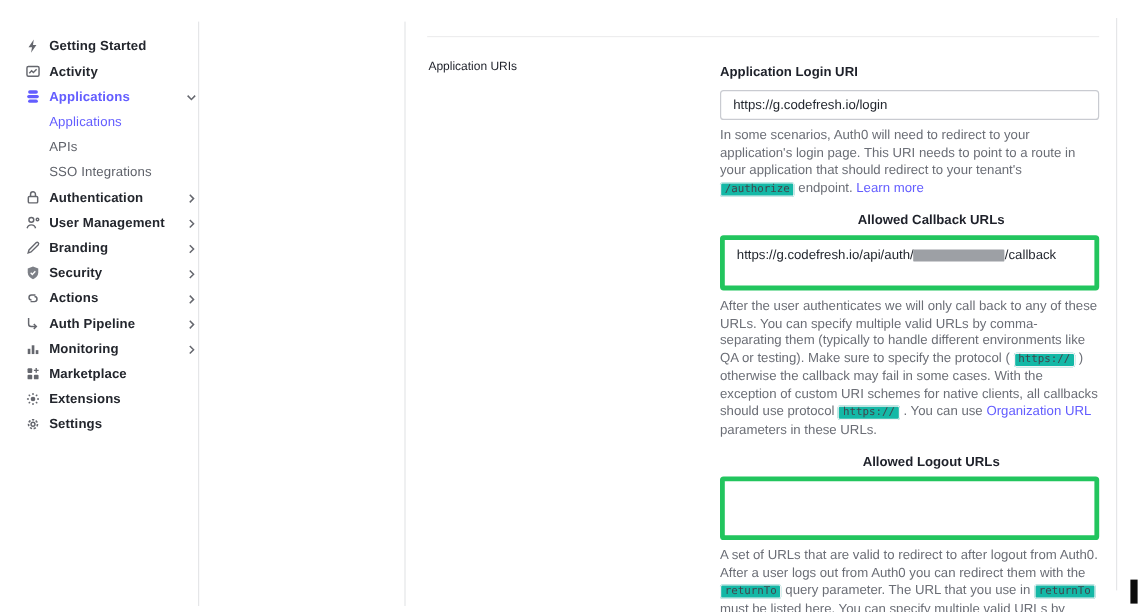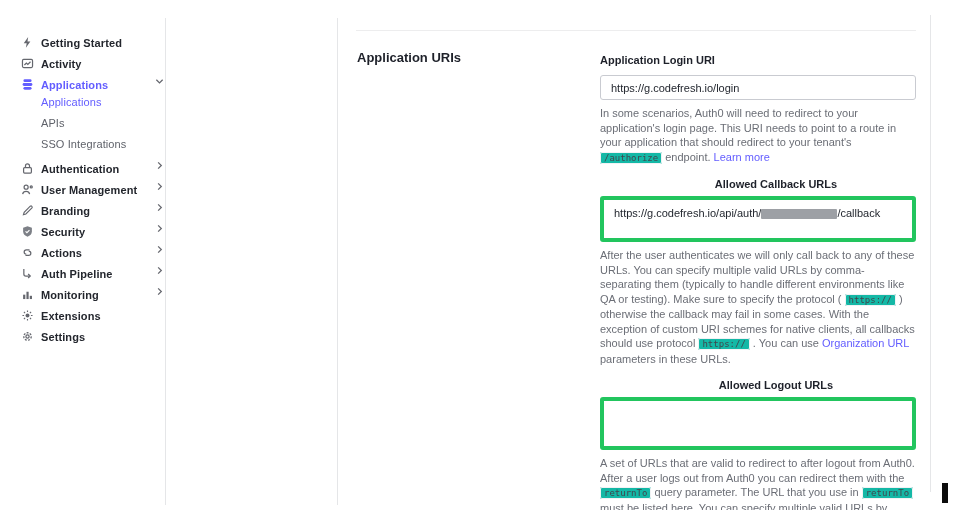--- a/index.html
+++ b/index.html
@@ -9,31 +9,31 @@
 
   
   .vline { position:absolute; width:1px; background:#e5e6e8; }
   .vline.l1 { left:165px; top:18px; height:487px; }
   .vline.l2 { left:337px; top:18px; height:487px; }
   .vline.l3 { left:930px; top:15px; height:477px; }
   .hline { position:absolute; left:356px; top:30px; width:560px; height:1px; background:#ededee; }
 
   
   .sidebar { position:absolute; left:20px; top:28px; width:128px; }
-  .nav-item { position:relative; display:flex; align-items:flex-end; height:21px; cursor:pointer; }
+  .nav-item { position:relative; display:flex; align-items:center; height:21px; cursor:pointer; }
   .nav-icon { width:14px; height:14px; display:inline-flex; align-items:center; justify-content:center; flex:0 0 14px; }
   .nav-label { margin-left:7px; font-size:11px; font-weight:700; color:#23262d; letter-spacing:.1px; white-space:nowrap; }
   .nav-item.active .nav-label { color:#635dff; }
   .nav-chevron { position:absolute; right:-16px; top:7px; width:9px; height:9px; display:inline-flex; }
   .nav-sub { position:relative; display:flex; align-items:center; height:21px; padding-left:21px; cursor:pointer; }
   .nav-sub .nav-label { margin-left:0; font-weight:400; color:#5f626a; }
   .nav-sub.active .nav-label { color:#635dff; }
 
   
-  .section-title { position:absolute; left:357px; top:50px; font-size:13px; font-weight:700; color:#1e212a; }
+  .section-title { position:absolute; left:357px; top:50px; font-size:10px; font-weight:400; color:#1e212a; }
   .form-col { position:absolute; left:600px; top:50px; width:316px; }
   .field-label { font-size:11px; font-weight:700; color:#1e212a;text-align:center; }
   .text-input { display:block; width:316px; height:25px; margin-top:7px; border:1px solid #c9cbd1; border-radius:3px;
     padding:0 10px; font-family:"Liberation Sans", sans-serif; font-size:11px; color:#23272f; background:#fff; outline:none; }
   .text-area-box { display:block; width:316px; margin-top:6px; border:4px solid #22c55e; border-radius:3px;
     padding:7px 10px; font-family:"Liberation Sans", sans-serif; font-size:11px; color:#23272f; background:#fff; }
   .text-area-box.cb { height:46px; }
   textarea.text-area-box { height:53px; resize:none; outline:none; }
   .help { margin-top:6px; font-size:11px; line-height:14.5px; color:#6b6e76; }
   .help + .field-label, .spacer-label { margin-top:13px;margin-left:36px; }
@@ -203,20 +203,31 @@
           </svg>
       </span>
       <span class="nav-label">Monitoring</span>
       <span class="nav-chevron">
         <svg width="9" height="9" viewBox="0 0 10 10" fill="none" stroke="#65676e" stroke-width="1.4">
             <path d="M3.5 1.5L7 5 3.5 8.5"></path>
           </svg>
       </span>
     </div>
 
+    <div class="nav-item">
+      <span class="nav-icon">
+        <svg width="13" height="13" viewBox="0 0 16 16">
+            <rect x="2.4" y="2.4" width="4.8" height="4.8" rx="1" fill="#65676e"></rect>
+            <rect x="2.4" y="8.9" width="4.8" height="4.8" rx="1" fill="#65676e"></rect>
+            <rect x="8.9" y="8.9" width="4.8" height="4.8" rx="1" fill="#65676e"></rect>
+            <path d="M11.3 2v4.9M8.9 4.5h4.9" stroke="#65676e" stroke-width="1.4" fill="none"></path>
+          </svg>
+      </span>
+      <span class="nav-label">Marketplace</span>
+    </div>
 
     <div class="nav-item">
       <span class="nav-icon">
         <svg width="13" height="13" viewBox="0 0 16 16" stroke="#65676e" stroke-width="1.4">
             <circle cx="8" cy="8" r="2.4" fill="#65676e" stroke="none"></circle>
             <path d="M8 1.8v2M8 12.2v2M1.8 8h2M12.2 8h2M3.6 3.6l1.4 1.4M11 11l1.4 1.4M12.4 3.6L11 5M5 11l-1.4 1.4" fill="none"></path>
           </svg>
       </span>
       <span class="nav-label">Extensions</span>
     </div>

